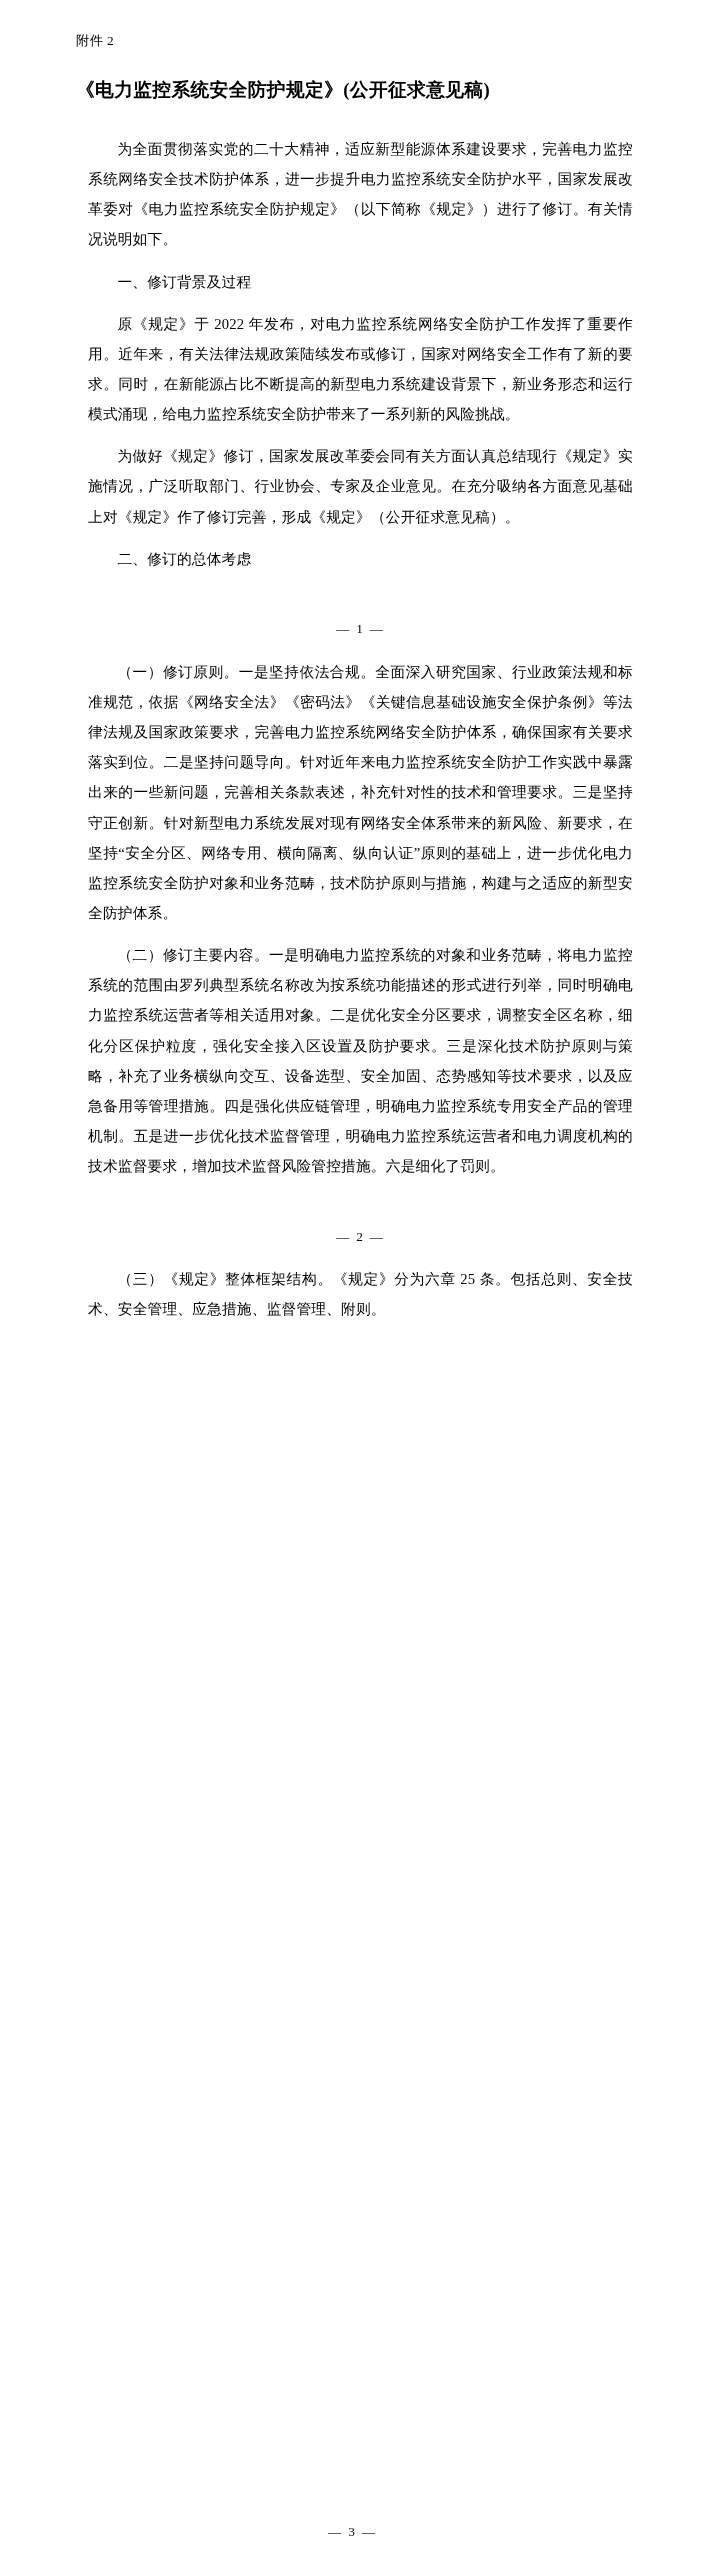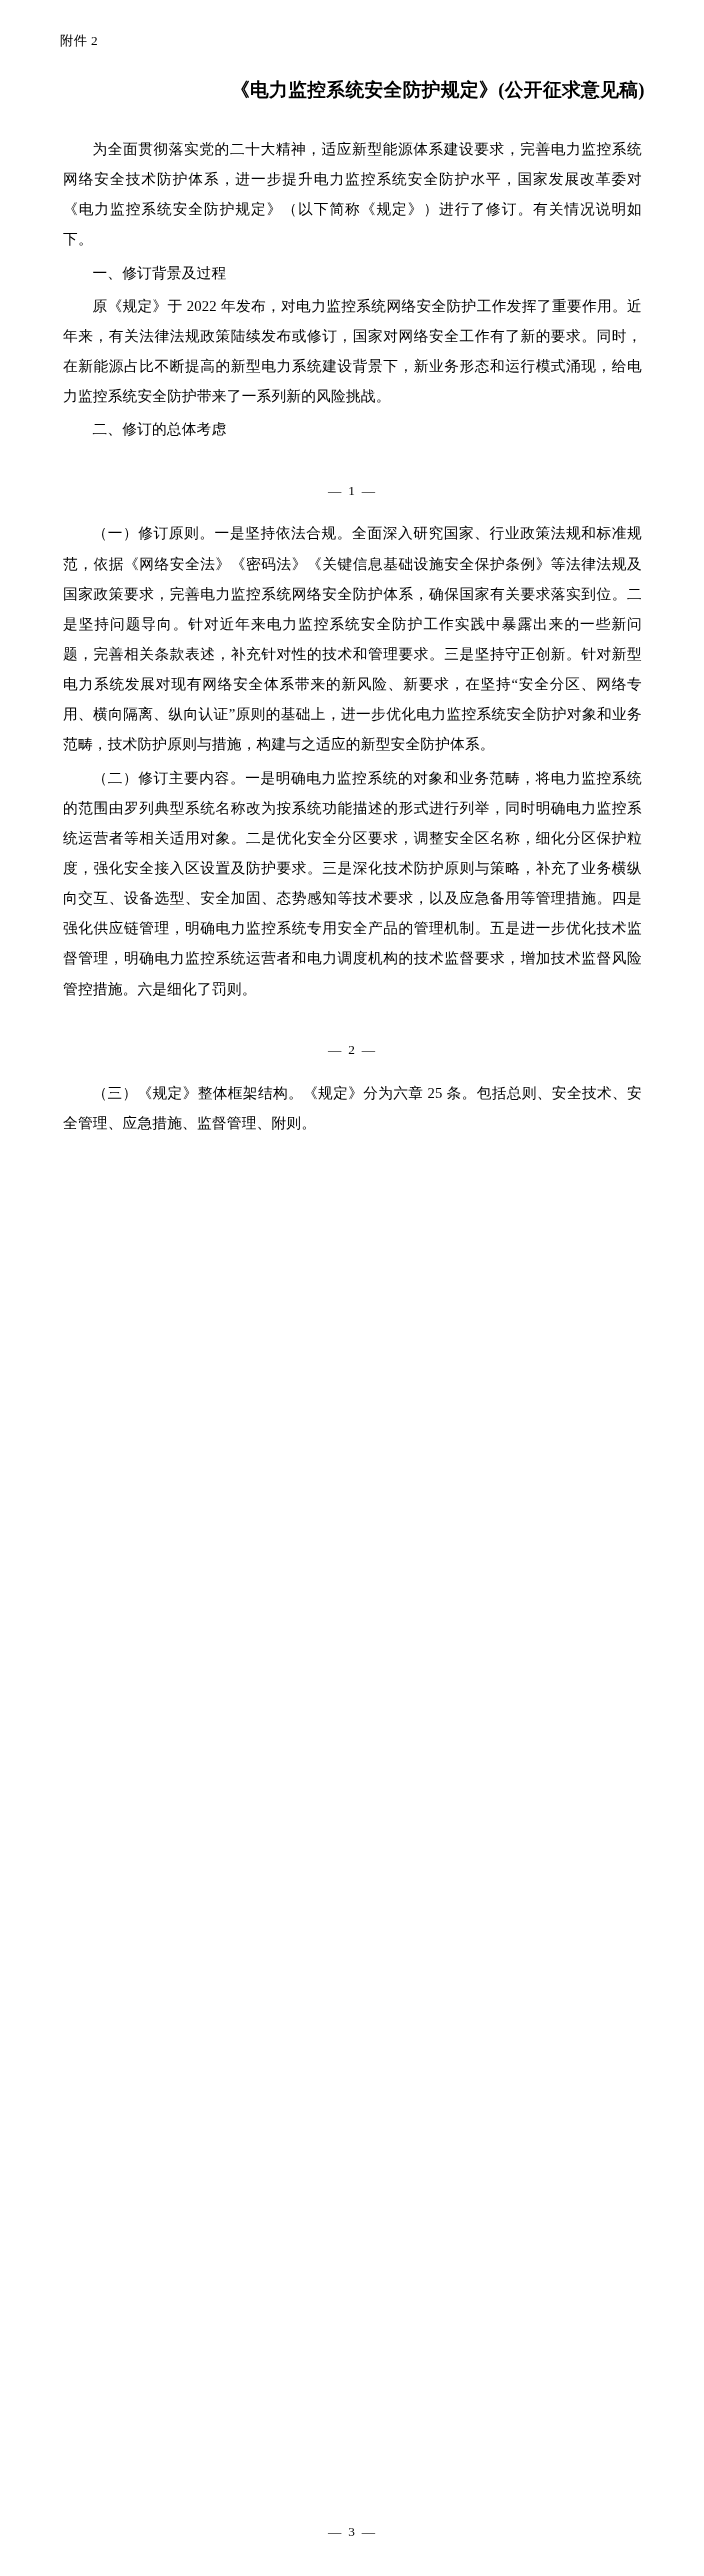--- a/index.html
+++ b/index.html
@@ -9,49 +9,49 @@
   }
   body {
     width: 705px;
     font-family: "Liberation Serif", "DejaVu Serif", serif;
     color: #000000;
   }
   .page {
     width: 705px;
     min-height: 2576px;
     box-sizing: border-box;
-    padding: 30px 60px 0 60px;
+    padding: 30px 60px 0 76px;
     position: relative;
   }
   .attachment-label {
     font-size: 13.3px;
     line-height: 1.6;
     letter-spacing: 0.4px;
     margin-bottom: 23px;
   }
   .doc-title {
-    text-align: right;
+    text-align: left;
     font-size: 18.7px;
     font-weight: bold;
     line-height: 1.75;
     letter-spacing: 0.4px;
     margin: 9px 0 27px 0;
   }
   .doc-title .line {
     display: block;
   }
   .body-text {
     font-size: 14.7px;
     line-height: 2.05;
     letter-spacing: 0.2px;
     text-align: justify;
     text-justify: inter-ideograph;
   }
   .body-text p {
-    margin: 3px;
+    margin: 12px;
     text-indent: 2em;
   }
   .pagenum {
     text-align: center;
     font-size: 13.3px;
     letter-spacing: 1.8px;
     margin: 19.5px 0 19.5px 0;
   }
   .gap-mid { height: 16px; }
   .footer-pagenum {
@@ -72,20 +72,21 @@
   <div class="attachment-label">附件 2</div>
 
   <div class="doc-title">
     <span class="line">《电力监控系统安全防护规定》(公开征求意见稿)</span>
   </div>
 
   <div class="body-text">
     <p>为全面贯彻落实党的二十大精神，适应新型能源体系建设要求，完善电力监控系统网络安全技术防护体系，进一步提升电力监控系统安全防护水平，国家发展改革委对《电力监控系统安全防护规定》（以下简称《规定》）进行了修订。有关情况说明如下。</p>
     <p>一、修订背景及过程</p>
     <p>原《规定》于 2022 年发布，对电力监控系统网络安全防护工作发挥了重要作用。近年来，有关法律法规政策陆续发布或修订，国家对网络安全工作有了新的要求。同时，在新能源占比不断提高的新型电力系统建设背景下，新业务形态和运行模式涌现，给电力监控系统安全防护带来了一系列新的风险挑战。</p>
+    <p>为做好《规定》修订，国家发展改革委会同有关方面认真总结现行《规定》实施情况，广泛听取部门、行业协会、专家及企业意见。在充分吸纳各方面意见基础上对《规定》作了修订完善，形成《规定》（公开征求意见稿）。</p>
     <p>二、修订的总体考虑</p>
   </div>
 
   <div class="gap-mid"></div>
   <div class="pagenum">— 1 —</div>
 
   <div class="body-text">
     <p>（一）修订原则。一是坚持依法合规。全面深入研究国家、行业政策法规和标准规范，依据《网络安全法》《密码法》《关键信息基础设施安全保护条例》等法律法规及国家政策要求，完善电力监控系统网络安全防护体系，确保国家有关要求落实到位。二是坚持问题导向。针对近年来电力监控系统安全防护工作实践中暴露出来的一些新问题，完善相关条款表述，补充针对性的技术和管理要求。三是坚持守正创新。针对新型电力系统发展对现有网络安全体系带来的新风险、新要求，在坚持“安全分区、网络专用、横向隔离、纵向认证”原则的基础上，进一步优化电力监控系统安全防护对象和业务范畴，技术防护原则与措施，构建与之适应的新型安全防护体系。</p>
     <p>（二）修订主要内容。一是明确电力监控系统的对象和业务范畴，将电力监控系统的范围由罗列典型系统名称改为按系统功能描述的形式进行列举，同时明确电力监控系统运营者等相关适用对象。二是优化安全分区要求，调整安全区名称，细化分区保护粒度，强化安全接入区设置及防护要求。三是深化技术防护原则与策略，补充了业务横纵向交互、设备选型、安全加固、态势感知等技术要求，以及应急备用等管理措施。四是强化供应链管理，明确电力监控系统专用安全产品的管理机制。五是进一步优化技术监督管理，明确电力监控系统运营者和电力调度机构的技术监督要求，增加技术监督风险管控措施。六是细化了罚则。</p>
   </div>

